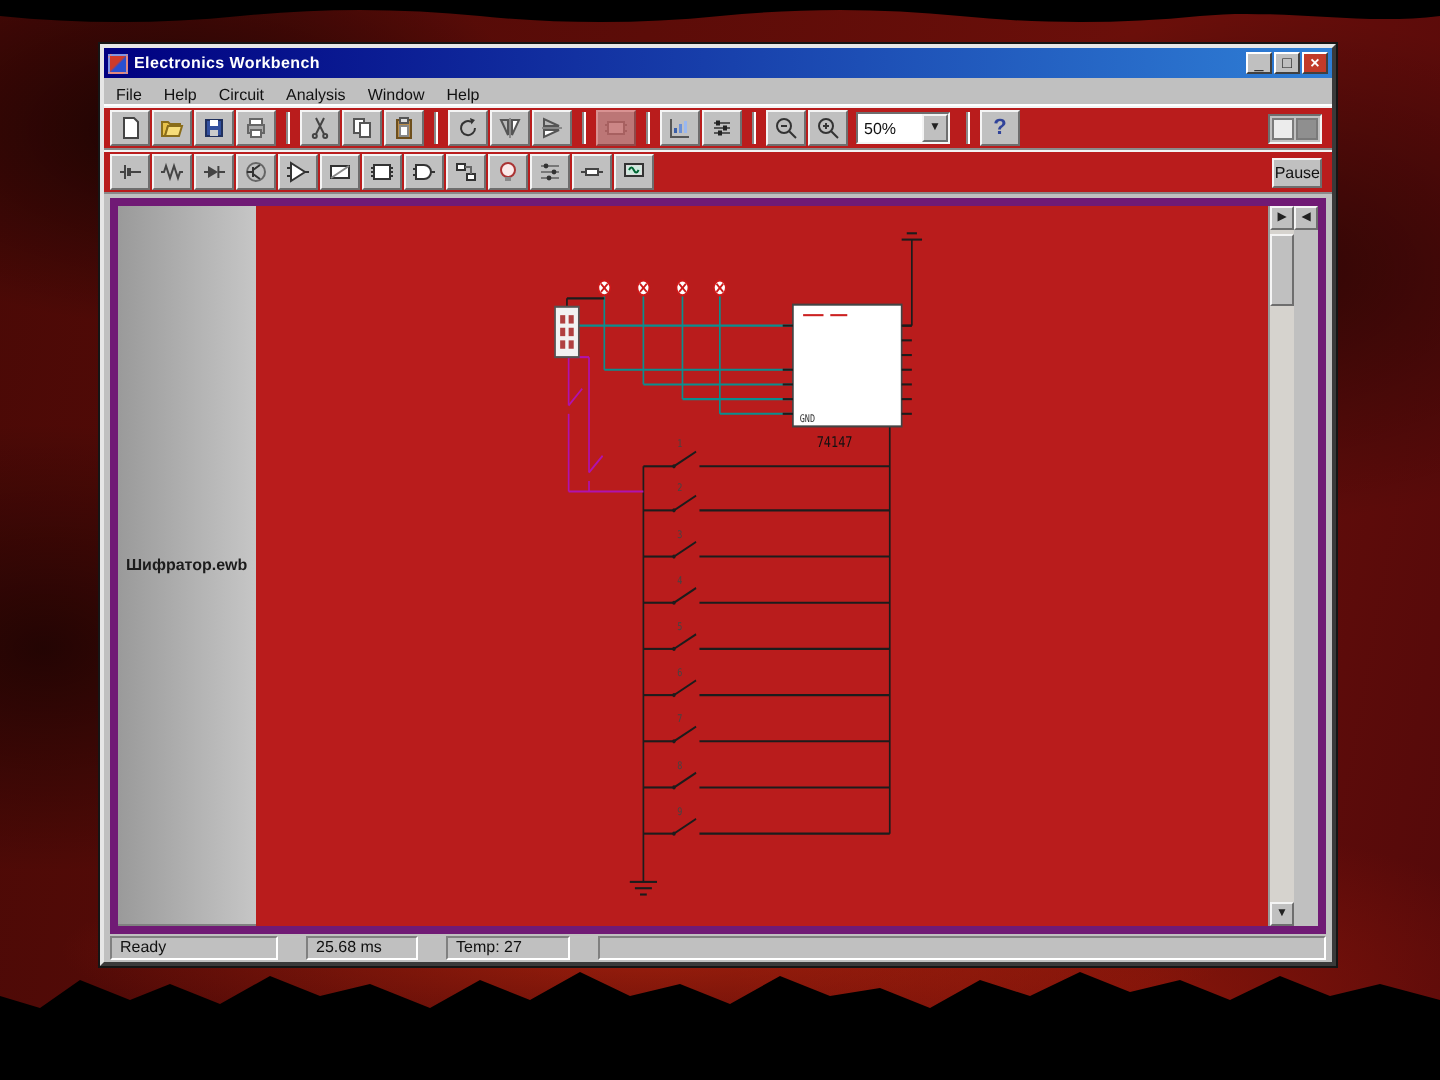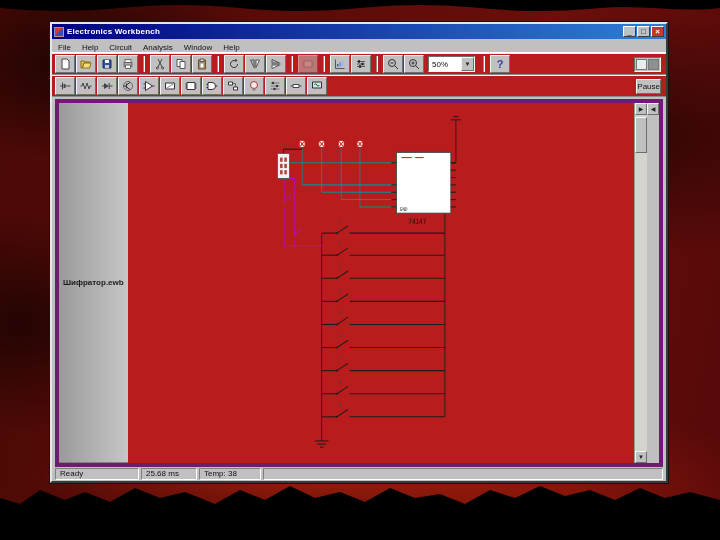--- a/index.html
+++ b/index.html
@@ -69,21 +69,21 @@
   .vthumb{position:absolute;left:0;top:14px;width:12px;height:36px;background:#c0c0c0;
     border:1px solid;border-color:#f4f4f4 #6e6e6e #6e6e6e #f4f4f4}
   .hscroll-row{flex:0 0 12px;display:flex}
   .hscroll{flex:1;position:relative;background:#d6d3ce}
   .hbtn{position:absolute;top:0;width:12px;height:12px;padding:0;font-size:6px;line-height:10px;text-align:center;color:#222;
     background:#c0c0c0;border:1px solid;border-color:#f4f4f4 #6e6e6e #6e6e6e #f4f4f4}
   .hthumb{position:absolute;top:0;left:288px;width:26px;height:12px;background:#c0c0c0;
     border:1px solid;border-color:#f4f4f4 #6e6e6e #6e6e6e #f4f4f4}
   .scroll-corner{flex:0 0 12px;background:#c0c0c0}
 
-  .statusbar{flex:0 0 14px;display:flex;gap:2px;align-items:center;padding:1px 3px;font-size:8px;color:#111}
+  .statusbar{flex:0 0 14px;display:flex;gap:14px;align-items:center;padding:1px 3px;font-size:8px;color:#111}
   .cell{height:12px;line-height:10px;padding:0 4px;background:#c0c0c0;
     border:1px solid;border-color:#808080 #fff #fff #808080;white-space:nowrap;overflow:hidden}
   .c1{width:84px}.c2{width:56px}.c3{width:62px}.cfill{flex:1}
 </style>
 </head>
 <body>
 
 <div class="stage">
   <svg class="wave-top" width="720" height="20" viewBox="0 0 720 20">
     <path d="M0 0 H720 V8 C680 13 640 4 600 8 S520 12 480 8 S400 4 360 8 S280 12 240 8 S160 4 120 8 S40 12 0 8 Z" fill="#000"></path>
@@ -497,18 +497,18 @@
           <span class="hthumb"></span>
           <button class="hbtn" style="right:0">▶</button>
         </div>
         <div class="scroll-corner"></div>
       </div>
     </div>
 
     <div class="statusbar">
       <span class="cell c1">Ready</span>
       <span class="cell c2">25.68 ms</span>
-      <span class="cell c3">Temp: 38</span>
+      <span class="cell c3">Temp: 27</span>
       <span class="cell cfill"></span>
     </div>
 
   </div>
 </div>
 
 </body></html>

